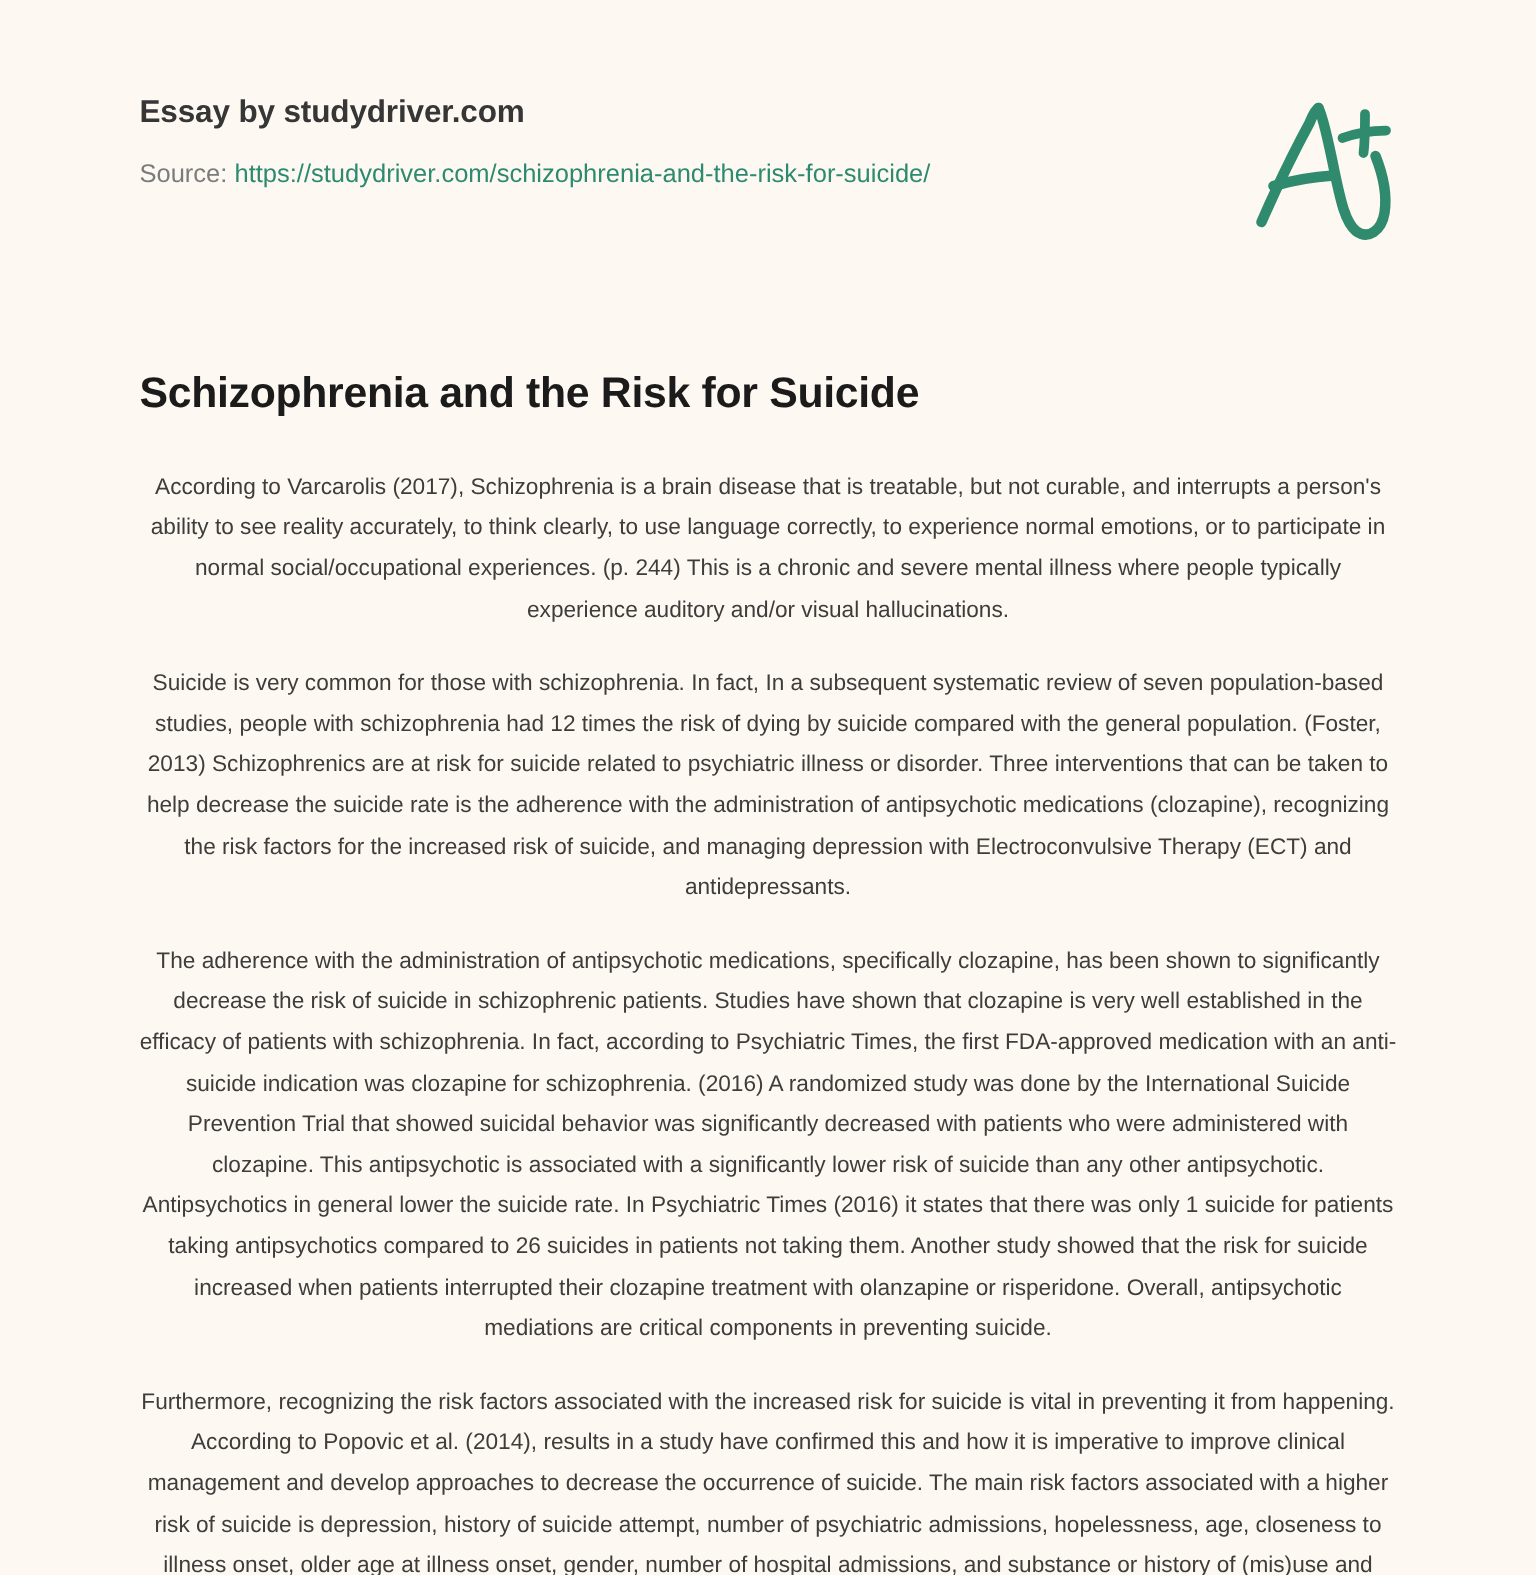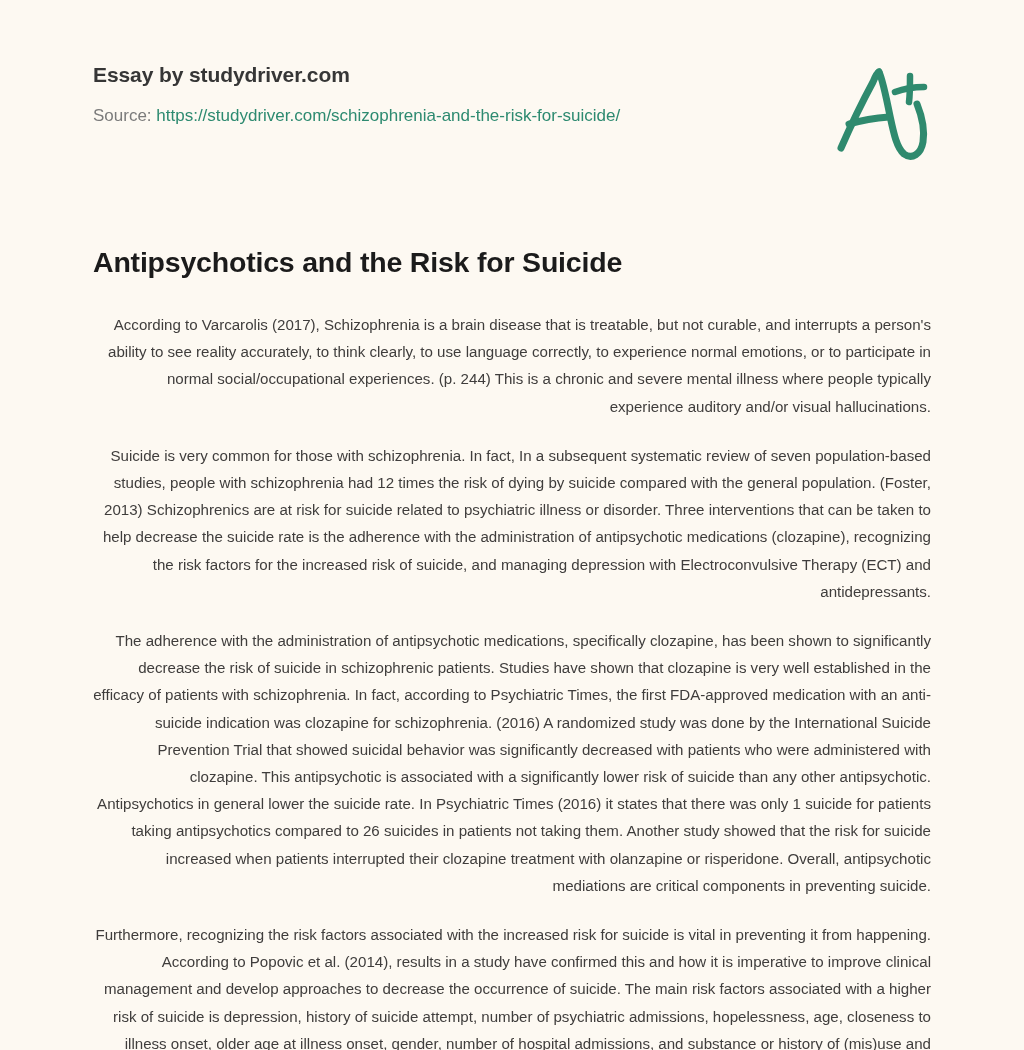--- a/index.html
+++ b/index.html
@@ -88,21 +88,21 @@
     left: 93px;
     top: 311px;
     width: 838px;
   }
 
   .body-copy p {
     margin: 0 0 22px 0;
     font-size: 15.1px;
     line-height: 27.2px;
     color: #3f3d3c;
-    text-align: right;
+    text-align: center;
   }
   .body-copy p:last-child {
     margin-bottom: 0;
   }
 </style>
 </head>
 <body>
 
 <div class="page">
 
@@ -123,21 +123,21 @@
 
         <path d="M17 62 C 27 59, 42 56, 57 55" stroke-width="7"></path>
 
         <path d="M63 30 C 71 27, 82 25, 92 25" stroke-width="6.5"></path>
 
         <path d="M78 14 C 78 22, 78 32, 77 40" stroke-width="6.5"></path>
       </g>
     </svg>
   </div>
 
-  <h1 class="doc-title">Antipsychotics and the Risk for Suicide</h1>
+  <h1 class="doc-title">Schizophrenia and the Risk for Suicide</h1>
 
   <div class="body-copy">
     <p>According to Varcarolis (2017), Schizophrenia is a brain disease that is treatable, but not curable, and interrupts a person's ability to see reality accurately, to think clearly, to use language correctly, to experience normal emotions, or to participate in normal social/occupational experiences. (p. 244) This is a chronic and severe mental illness where people typically experience auditory and/or visual hallucinations.</p>
     <p>Suicide is very common for those with schizophrenia. In fact, In a subsequent systematic review of seven population-based studies, people with schizophrenia had 12 times the risk of dying by suicide compared with the general population. (Foster, 2013) Schizophrenics are at risk for suicide related to psychiatric illness or disorder. Three interventions that can be taken to help decrease the suicide rate is the adherence with the administration of antipsychotic medications (clozapine), recognizing the risk factors for the increased risk of suicide, and managing depression with Electroconvulsive Therapy (ECT) and antidepressants.</p>
     <p>The adherence with the administration of antipsychotic medications, specifically clozapine, has been shown to significantly decrease the risk of suicide in schizophrenic patients. Studies have shown that clozapine is very well established in the efficacy of patients with schizophrenia. In fact, according to Psychiatric Times, the first FDA-approved medication with an anti-suicide indication was clozapine for schizophrenia. (2016) A randomized study was done by the International Suicide Prevention Trial that showed suicidal behavior was significantly decreased with patients who were administered with clozapine. This antipsychotic is associated with a significantly lower risk of suicide than any other antipsychotic. Antipsychotics in general lower the suicide rate. In Psychiatric Times (2016) it states that there was only 1 suicide for patients taking antipsychotics compared to 26 suicides in patients not taking them. Another study showed that the risk for suicide increased when patients interrupted their clozapine treatment with olanzapine or risperidone. Overall, antipsychotic mediations are critical components in preventing suicide.</p>
     <p>Furthermore, recognizing the risk factors associated with the increased risk for suicide is vital in preventing it from happening. According to Popovic et al. (2014), results in a study have confirmed this and how it is imperative to improve clinical management and develop approaches to decrease the occurrence of suicide. The main risk factors associated with a higher risk of suicide is depression, history of suicide attempt, number of psychiatric admissions, hopelessness, age, closeness to illness onset, older age at illness onset, gender, number of hospital admissions, and substance or history of (mis)use and dependence. Nurses and other health care professionals being able to recognize these factors can help provide the correct clinical care and mana</p>
   </div>
 
 </div>
 

